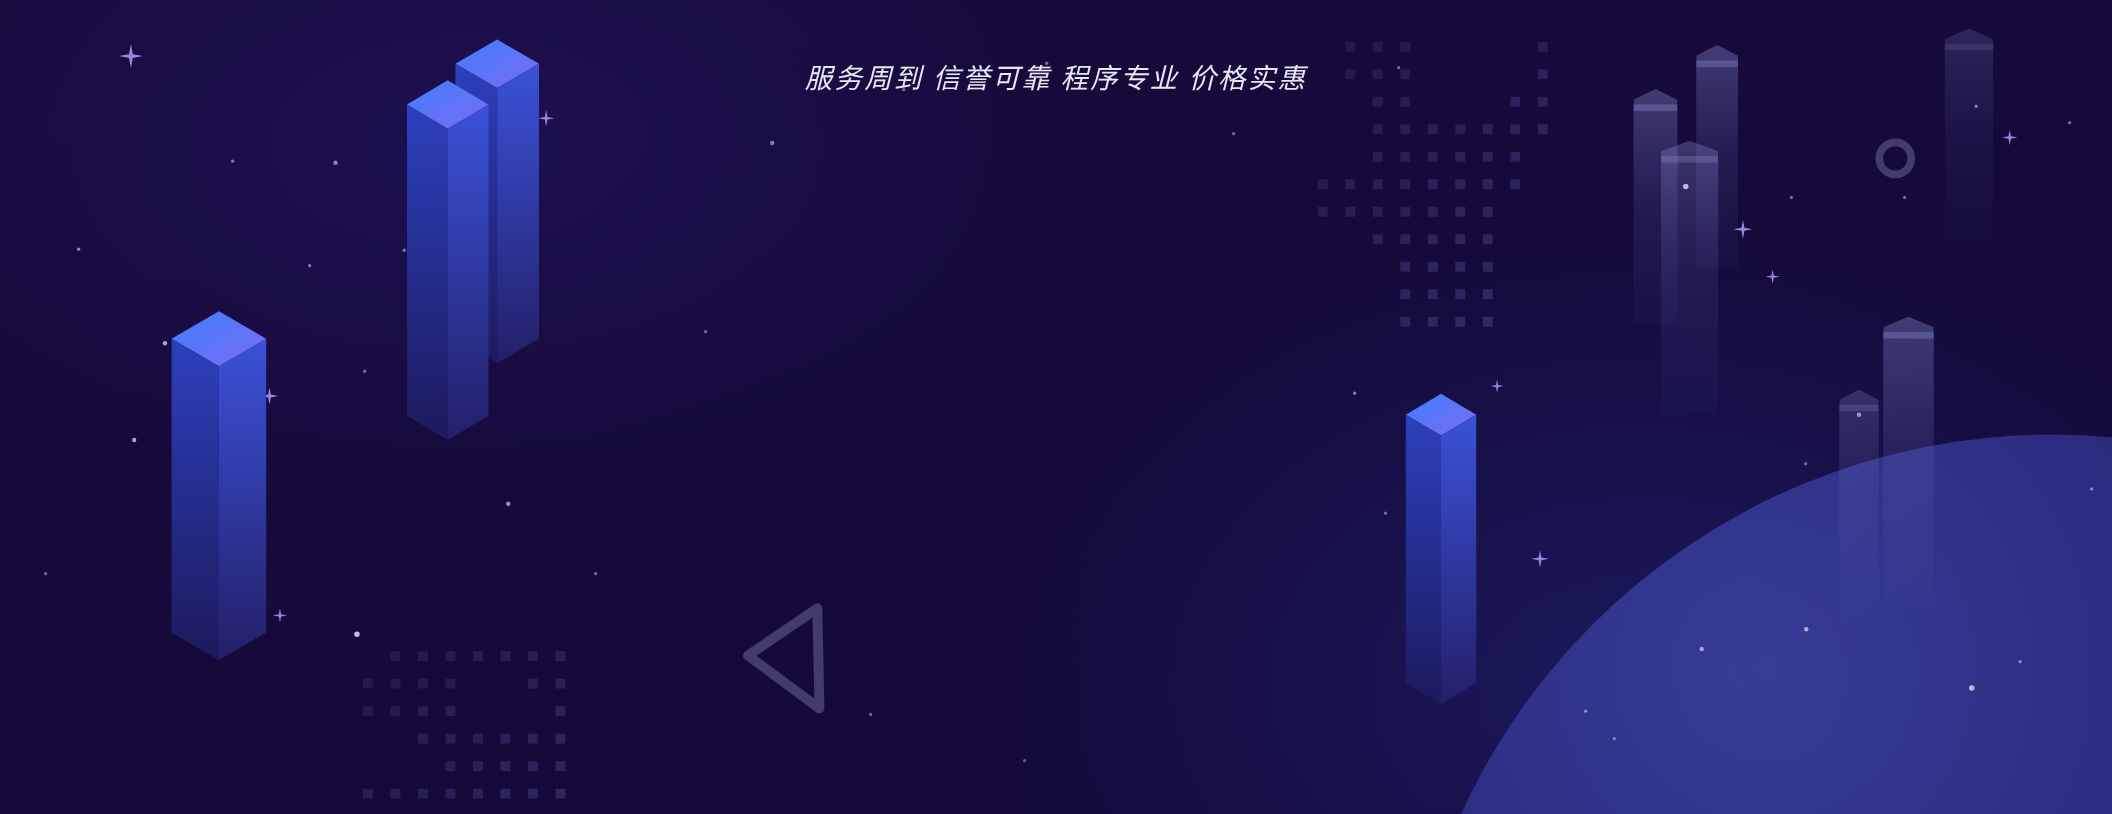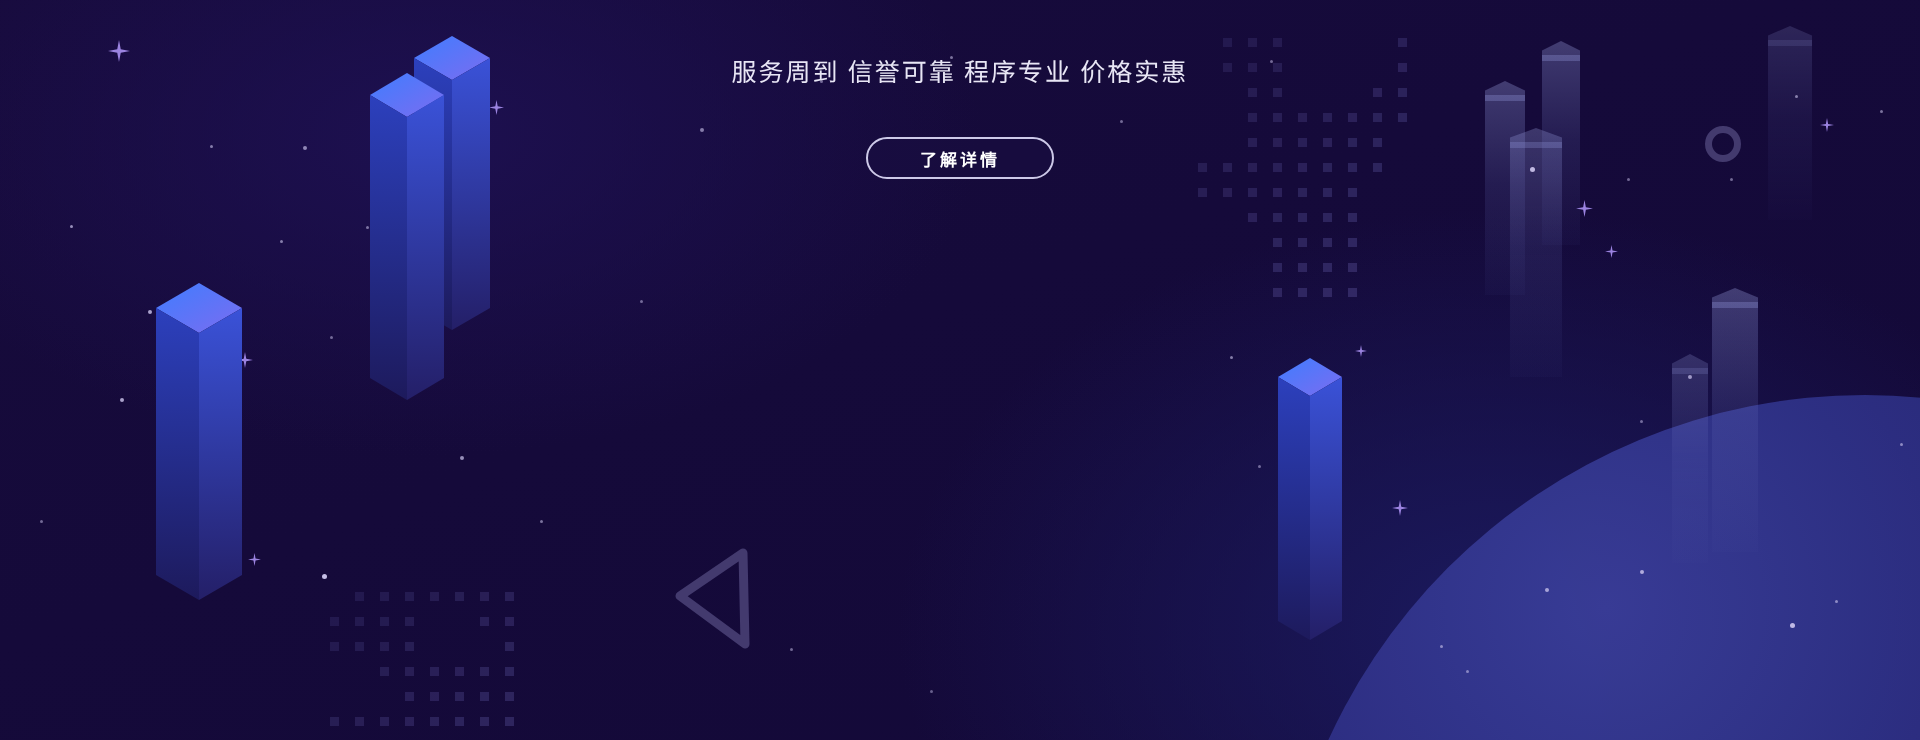--- a/index.html
+++ b/index.html
@@ -117,21 +117,21 @@
   .subtitle {
     margin-top: 46px;
     text-align: center;
     color: #e8e6f5;
     font-size: 25px;
     line-height: 54px;
     letter-spacing: 2px;
     font-family: "Liberation Serif", "DejaVu Serif", serif;
     font-weight: 400;
   }
-  .subtitle .line2 { letter-spacing: 2px; }
+  .subtitle .line2 { letter-spacing: 2px; font-style: italic; }
 
   .cta {
     margin-top: 37px;
     width: 188px;
     height: 42px;
     border: 2px solid #cdc9e8;
     border-radius: 21px;
     background: rgba(26,14,66,0.55);
     color: #ffffff;
     font-size: 17px;
@@ -353,16 +353,15 @@
   <div class="dot" style="left:322px;top:574px;width:5px;height:5px;opacity:.95;"></div>
   <div class="dot" style="left:790px;top:648px;width:3px;height:3px;opacity:.5;"></div>
   <div class="dot" style="left:930px;top:690px;width:3px;height:3px;opacity:.45;"></div>
 
   <div class="content">
 
     <div class="subtitle">
       <div class="line2">服务周到 信誉可靠 程序专业 价格实惠</div>
     </div>
 
-    <button class="cta">了解详情</button>
   </div>
 
 </div>
 
 </body></html>

